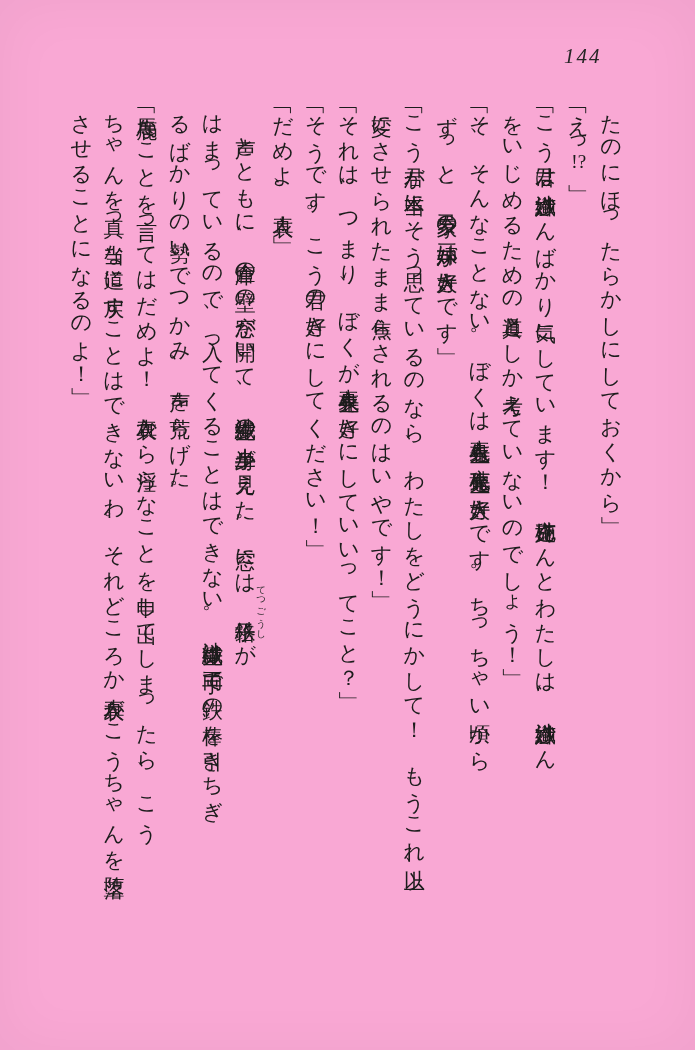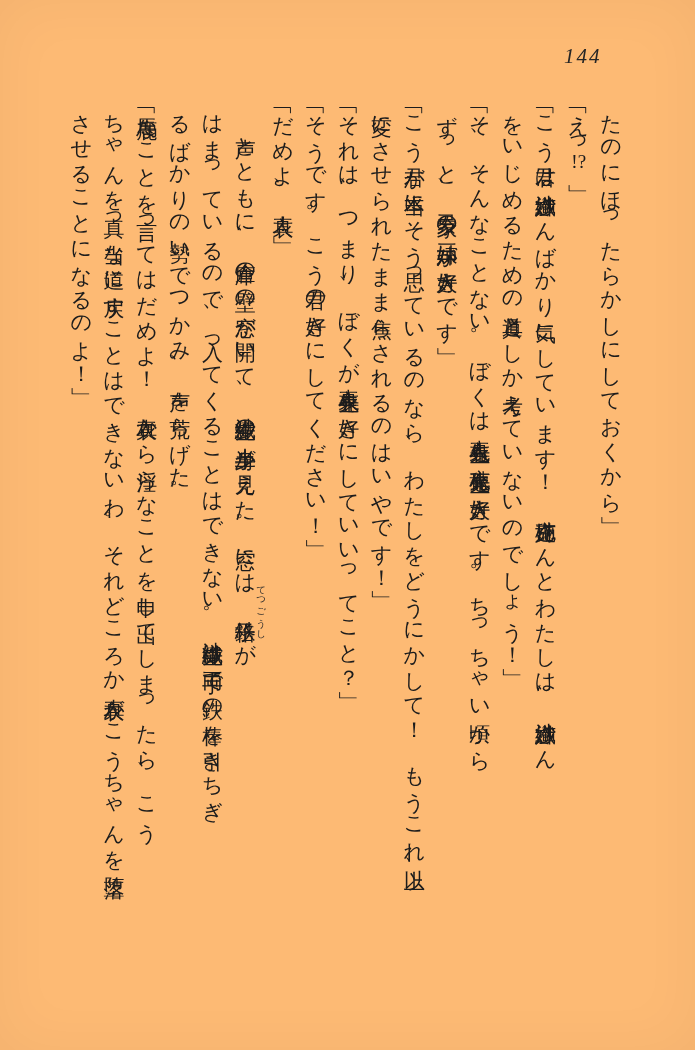--- a/index.html
+++ b/index.html
@@ -9,21 +9,21 @@
   body {
     width: 695px;
     height: 1050px;
     background: #e9e9e7;
     overflow: hidden;
   }
   .page {
     position: relative;
     width: 695px;
     height: 1050px;
-    background: #fdba74;
+    background: #f9a8d4;
     overflow: hidden;
     box-shadow: inset 0 0 60px rgba(0,0,0,0.045);
     font-family: "Liberation Serif", "DejaVu Serif", serif;
   }
   .page-number {
     position: absolute;
     top: 44px;
     left: 564px;
     font-style: italic;
     font-size: 21px;

